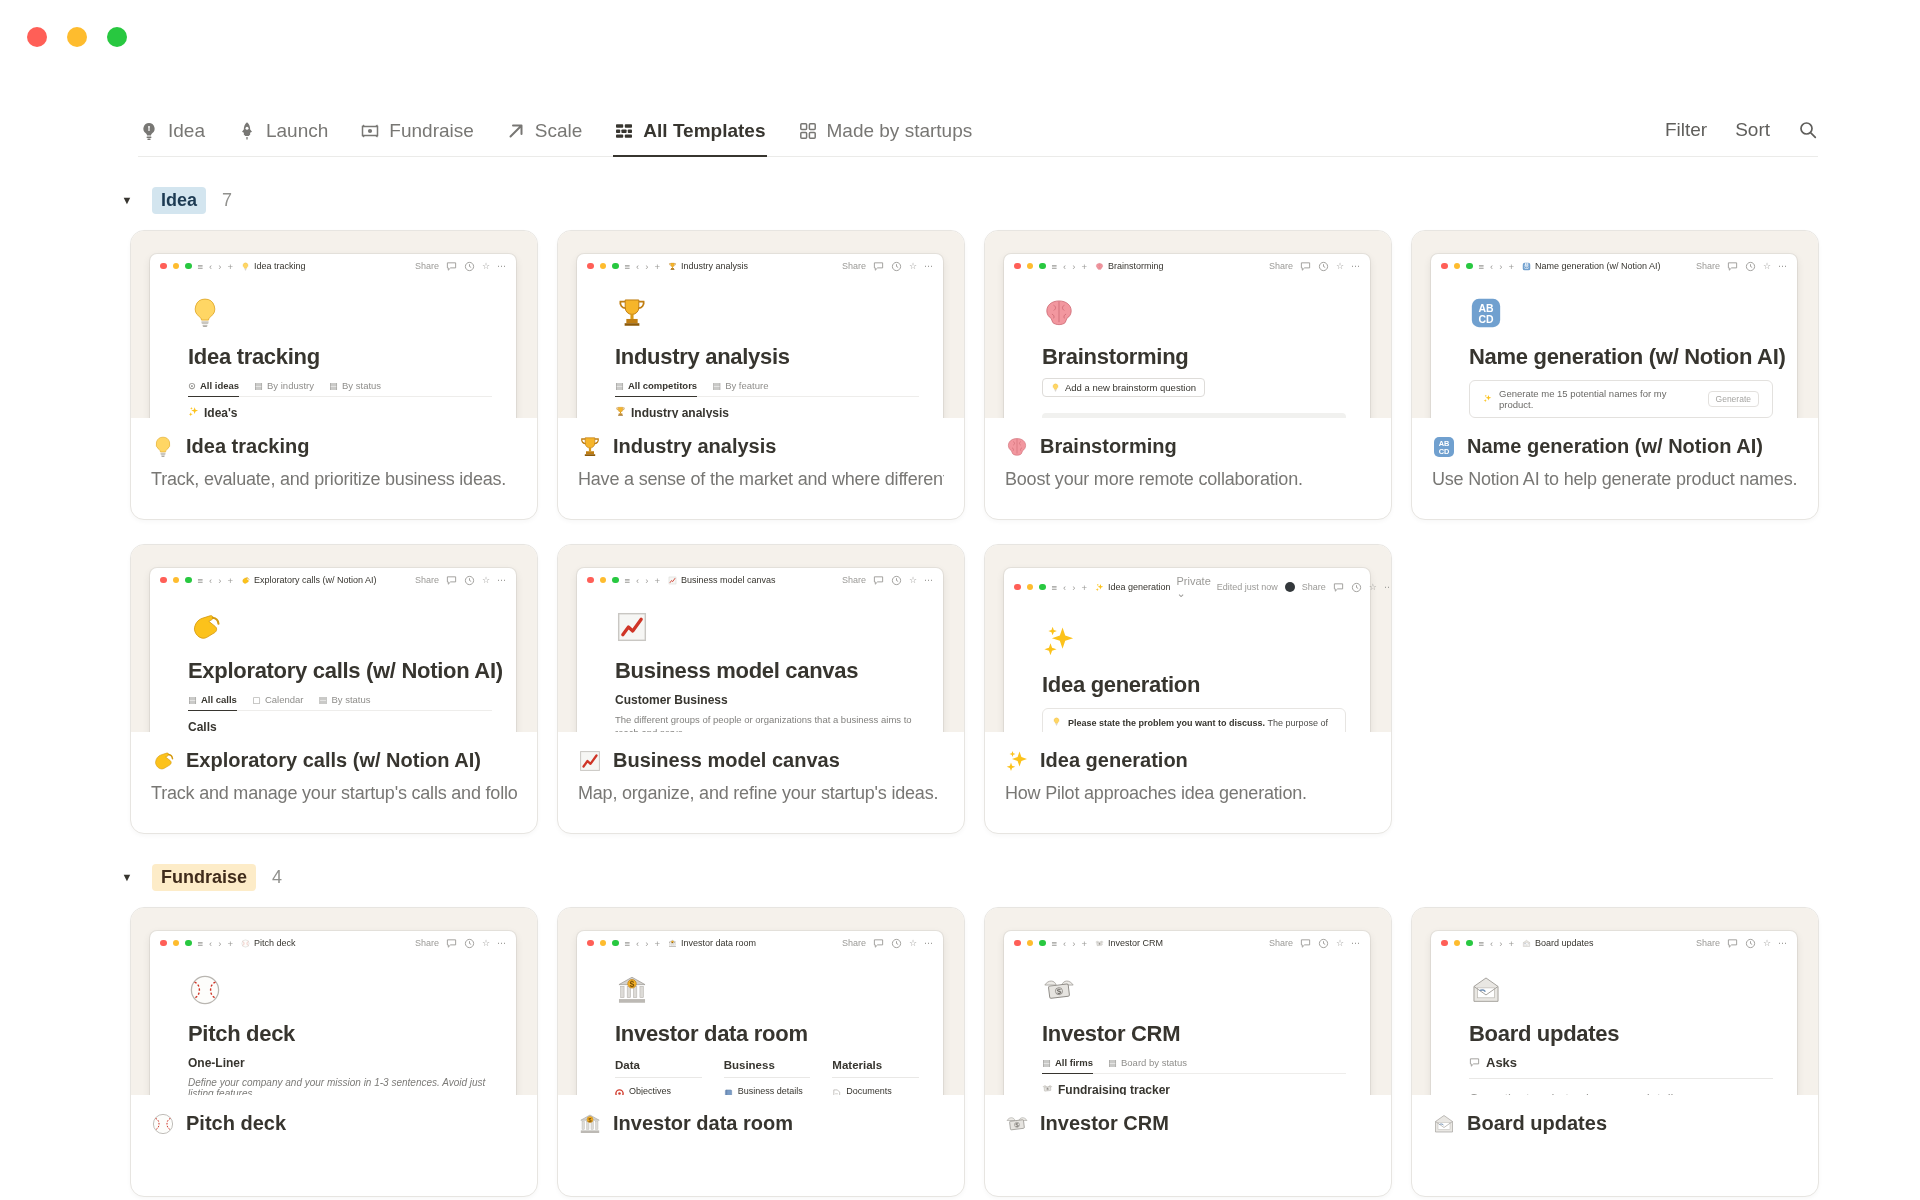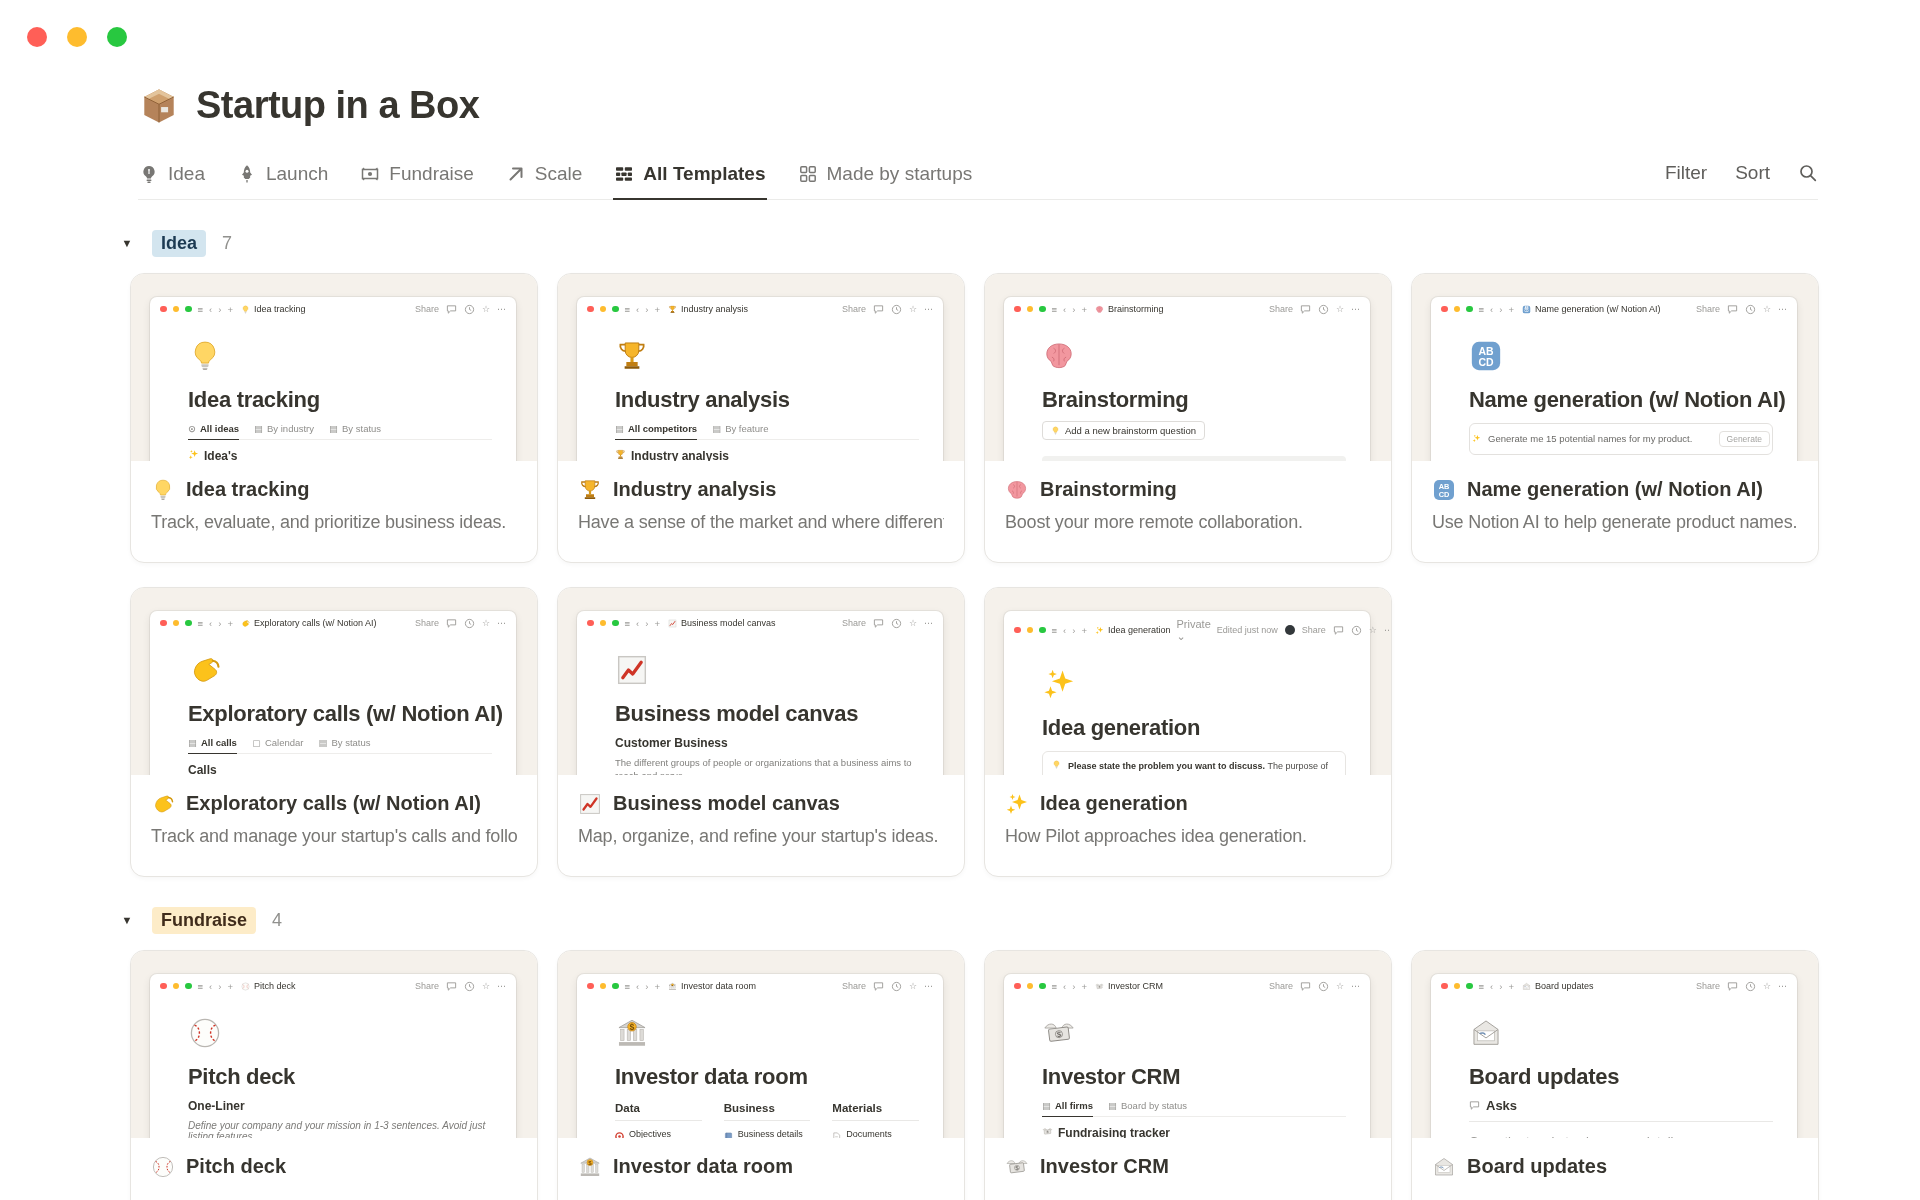--- a/index.html
+++ b/index.html
@@ -44,21 +44,21 @@
 .mw-tab{font-size:9.5px;color:#8f8e8b;display:flex;gap:4px;align-items:center;padding-bottom:5px;border-bottom:1.5px solid transparent;margin-bottom:-1px}
 .mw-tab.on{color:#37352f;font-weight:700;border-bottom-color:#37352f}
 .mw-bold{font-size:12px;font-weight:700;margin-top:9px;display:flex;align-items:flex-start;gap:5px}
 .mw-h2{font-size:13px;font-weight:700;margin-top:8px;display:flex;gap:6px;align-items:center}
 .mw-div{border:none;border-top:1px solid #e9e8e6;margin:8px 0}
 .mw-gray{font-size:13px;color:#9b9a97;margin-top:12px}
 .mw-gray2{font-size:9.5px;color:#82817e;margin-top:6px;line-height:1.4}
 .mw-italic{font-size:10px;font-style:italic;color:#7c7b78;margin-top:7px}
 .mw-btn{display:inline-flex;gap:5px;align-items:center;border:1px solid #dedcd9;border-radius:4px;padding:3px 8px;font-size:9.5px;margin-top:8px;color:#37352f;background:#fff}
 .qbox{background:#f1f1ef;border-radius:4px;padding:9px 10px;margin-top:16px}
-.ai{display:flex;align-items:center;gap:7px;border:1px solid #e3e1de;border-radius:6px;padding:7px 2px;margin-top:10px}
+.ai{display:flex;align-items:center;gap:7px;border:1px solid #e3e1de;border-radius:6px;padding:7px 13px;margin-top:10px}
 .ai-txt{font-size:9.5px;color:#6b6a67}
 .ai-btn{margin-left:auto;border:1px solid #e3e1de;border-radius:4px;padding:2px 7px;font-size:8.5px;color:#a5a4a1;background:#fff}
 .callout{display:flex;gap:7px;border:1px solid #e7e5e2;border-radius:6px;padding:8px 9px;margin-top:10px;font-size:9px;line-height:1.5;color:#4d4c49}
 .callout b{color:#37352f}
 .mcols{display:flex;gap:22px;margin-top:12px}
 .mcol{flex:1}
 .mcol-t{font-size:11.5px;font-weight:700;padding-bottom:6px;border-bottom:1px solid #e9e8e6}
 .mitem{display:flex;gap:5px;align-items:center;font-size:9px;margin-top:8px}
 .mitem .lbl{border-bottom:4px solid #737373;padding-bottom:1px}
 .caption{padding:17px 20px 0}
@@ -68,33 +68,20 @@
 </head>
 <body>
 
 <div class="traffic">
   <span class="dot" id="dotClose" style="background: rgb(255, 95, 87);"></span>
   <span class="dot" id="dotMin" style="background: rgb(254, 188, 46);"></span>
   <span class="dot" id="dotZoom" style="background: rgb(40, 200, 64);"></span>
 </div>
 
 <main class="page">
-  <div class="hdr">
-    <span class="i hdr-icon" id="hdrIcon">
-        <svg viewBox="0 0 24 24">
-          <path d="M12 2.6L3.6 6.8v10.4L12 21.4l8.4-4.2V6.8z" fill="#b5835a"></path>
-          <path d="M12 2.6L3.6 6.8 12 11l8.4-4.2z" fill="#cfa06e"></path>
-          <path d="M9.6 3.8l8.4 4.2 2.4-1.2-8.4-4.2z" fill="#e3c49c"></path>
-          <path d="M3.6 6.8l2.4 1.2 8.4-4.2-2.4-1.2z" fill="#e3c49c"></path>
-          <path d="M3.6 6.8L12 11v10.4M12 11l8.4-4.2" fill="none" stroke="#8a5d33" stroke-width=".5"></path>
-          <rect x="13.2" y="12.6" width="4" height="3" fill="#ece8e1"></rect>
-        </svg>
-      </span>
-    <h1 class="hdr-title">Startup in a Box</h1>
-  </div>
   <div class="tabbar">
     <div class="tabs" id="navTabs">
         <div class="tab">
           <span class="i s20">
             <svg viewBox="0 0 20 20">
               <path d="M10 2a5.6 5.6 0 0 0-3.2 10.2c.7.5 1.2 1.2 1.2 2v.3h4v-.3c0-.8.5-1.5 1.2-2A5.6 5.6 0 0 0 10 2z" fill="#787774"></path>
               <circle cx="10" cy="6" r="1" fill="#fff"></circle>
               <path d="M10 7v3" stroke="#fff" stroke-width="1.2"></path>
               <path d="M8.2 16.2h3.6M9 18.3h2" stroke="#787774" stroke-width="1.4" stroke-linecap="round"></path>
             </svg>

